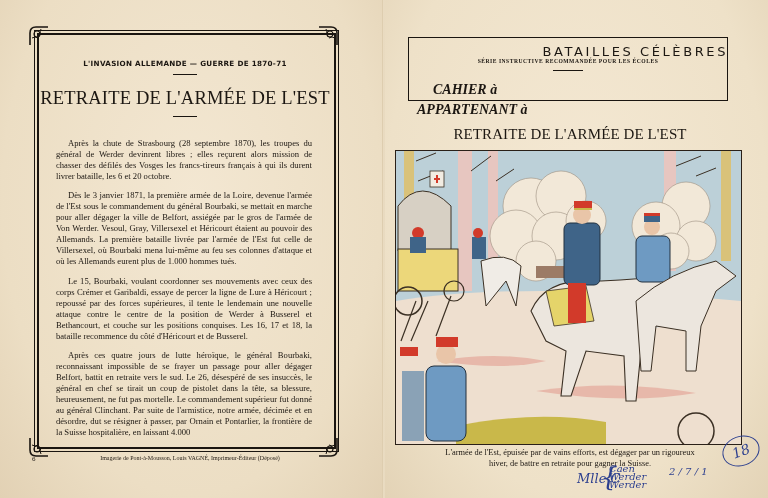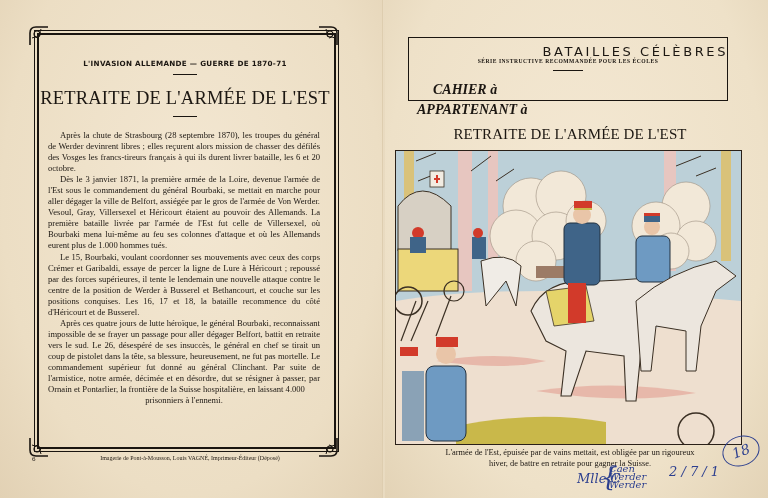--- a/index.html
+++ b/index.html
@@ -39,21 +39,21 @@
     .rule { position:absolute; height:1px; background:#1a1510; }
     .l-title {
       position:absolute; left:40px; top:88px; width:290px; text-align:center;
       font-family:"Liberation Serif", serif; font-size:18.5px; letter-spacing:0.2px;
     }
     .l-body {
       position:absolute; left:48px; top:130px; width:272px;
       font-family:"Liberation Serif", serif; font-size:8.6px; line-height:11.05px;
       text-align:justify;
     }
-    .l-body p { margin:0; text-indent:12px; }
+    .l-body p { margin:8px; text-indent:12px; }
     .l-body p.last { text-align:center; text-indent:0; }
     .l-page-num { position:absolute; left:32px; top:455px; font-size:7px; font-family:"Liberation Serif", serif; }
     .l-imprint {
       position:absolute; left:60px; top:455px; width:260px; text-align:center;
       font-family:"Liberation Serif", serif; font-size:6px; color:#2a231c;
     }
 
     
     .rframe {
       position:absolute; left:408px; top:37px; width:318px; height:62px;
@@ -87,21 +87,21 @@
     .caption {
       position:absolute; left:400px; top:447px; width:340px; text-align:center;
       font-family:"Liberation Serif", serif; font-size:8.4px; line-height:11px;
     }
     .handwriting {
       position:absolute; font-family:"DejaVu Serif", serif; font-style:italic; color:#2c3f8f;
     }
     .hw-main { left:577px; top:471px; font-size:13px; }
     .hw-brace { left:601px; top:464px; font-size:26px; line-height:26px; }
     .hw-words { left:609px; top:465px; font-size:10px; line-height:8px; }
-    .hw-frac { left:669px; top:468px; font-size:13px; line-height:8px; }
+    .hw-frac { left:669px; top:468px; font-size:10px; line-height:8px; }
     .hw-stamp {
       position:absolute; left:722px; top:436px; width:36px; height:28px;
       border:1.5px solid #2c3f8f; border-radius:50%; transform:rotate(-20deg);
       color:#2c3f8f; font-family:"DejaVu Serif", serif; font-style:italic; font-size:14px;
       text-align:center; line-height:28px;
     }
   </style>
 </head>
 <body>
 
@@ -143,21 +143,20 @@
   <div class="l-header">L'INVASION ALLEMANDE — GUERRE DE 1870-71</div>
   <div class="rule" style="left:173px; top:74px; width:24px;"></div>
   <div class="l-title">RETRAITE DE L'ARMÉE DE L'EST</div>
   <div class="rule" style="left:173px; top:116px; width:24px;"></div>
 
   <div class="l-body">
     <p>Après la chute de Strasbourg (28 septembre 1870), les troupes du général de Werder devinrent libres ; elles reçurent alors mission de chasser des défilés des Vosges les francs-tireurs français à qui ils durent livrer bataille, les 6 et 20 octobre.</p>
     <p>Dès le 3 janvier 1871, la première armée de la Loire, devenue l'armée de l'Est sous le commandement du général Bourbaki, se mettait en marche pour aller dégager la ville de Belfort, assiégée par le gros de l'armée de Von Werder. Vesoul, Gray, Villersexel et Héricourt étaient au pouvoir des Allemands. La première bataille livrée par l'armée de l'Est fut celle de Villersexel, où Bourbaki mena lui-même au feu ses colonnes d'attaque et où les Allemands eurent plus de 1.000 hommes tués.</p>
     <p>Le 15, Bourbaki, voulant coordonner ses mouvements avec ceux des corps Crémer et Garibaldi, essaye de percer la ligne de Lure à Héricourt ; repoussé par des forces supérieures, il tente le lendemain une nouvelle attaque contre le centre de la position de Werder à Busserel et Bethancourt, et couche sur les positions conquises. Les 16, 17 et 18, la bataille recommence du côté d'Héricourt et de Busserel.</p>
     <p>Après ces quatre jours de lutte héroïque, le général Bourbaki, reconnaissant impossible de se frayer un passage pour aller dégager Belfort, battit en retraite vers le sud. Le 26, désespéré de ses insuccès, le général en chef se tirait un coup de pistolet dans la tête, sa blessure, heureusement, ne fut pas mortelle. Le commandement supérieur fut donné au général Clinchant. Par suite de l'armistice, notre armée, décimée et en désordre, dut se résigner à passer, par Ornain et Pontarlier, la frontière de la Suisse hospitalière, en laissant 4.000</p>
-    <p class="last">prisonniers à l'ennemi.</p>
   </div>
 
   <div class="l-page-num">6</div>
   <div class="l-imprint">Imagerie de Pont-à-Mousson, Louis VAGNÉ, Imprimeur-Éditeur (Déposé)</div>
 
   <div class="page right"></div>
 
   <div class="rframe"></div>
   <div class="r-series">BATAILLES CÉLÈBRES</div>
   <div class="r-subseries">SÉRIE INSTRUCTIVE RECOMMANDÉE POUR LES ÉCOLES</div>
@@ -234,21 +233,21 @@
       <rect x="40" y="186" width="22" height="10" fill="#d23a2a"></rect>
       <rect x="6" y="220" width="22" height="70" fill="#8aa2b6"></rect>
       <rect x="4" y="196" width="18" height="9" fill="#d23a2a"></rect>
       <path d="M5 190 L20 150 M15 190 L32 150 M40 185 L55 145" stroke="#3b3024" stroke-width="1.2"></path>
 
       <circle cx="300" cy="280" r="18" fill="none" stroke="#3b3024" stroke-width="1.5"></circle>
     </svg>
   </div>
 
   <div class="caption">
-    <div>L'armée de l'Est, épuisée par de vains mettait, est obligée par un rigoureux</div>
+    <div>L'armée de l'Est, épuisée par de vains efforts, est dégager par un rigoureux</div>
     <div>hiver, de battre en retraite pour gagner la Suisse.</div>
   </div>
 
   <div class="handwriting hw-main">Mlle C</div>
   <div class="handwriting hw-brace">{</div>
   <div class="handwriting hw-words">
     <div>Caen</div>
     <div>Werder</div>
     <div>Werder</div>
   </div>

